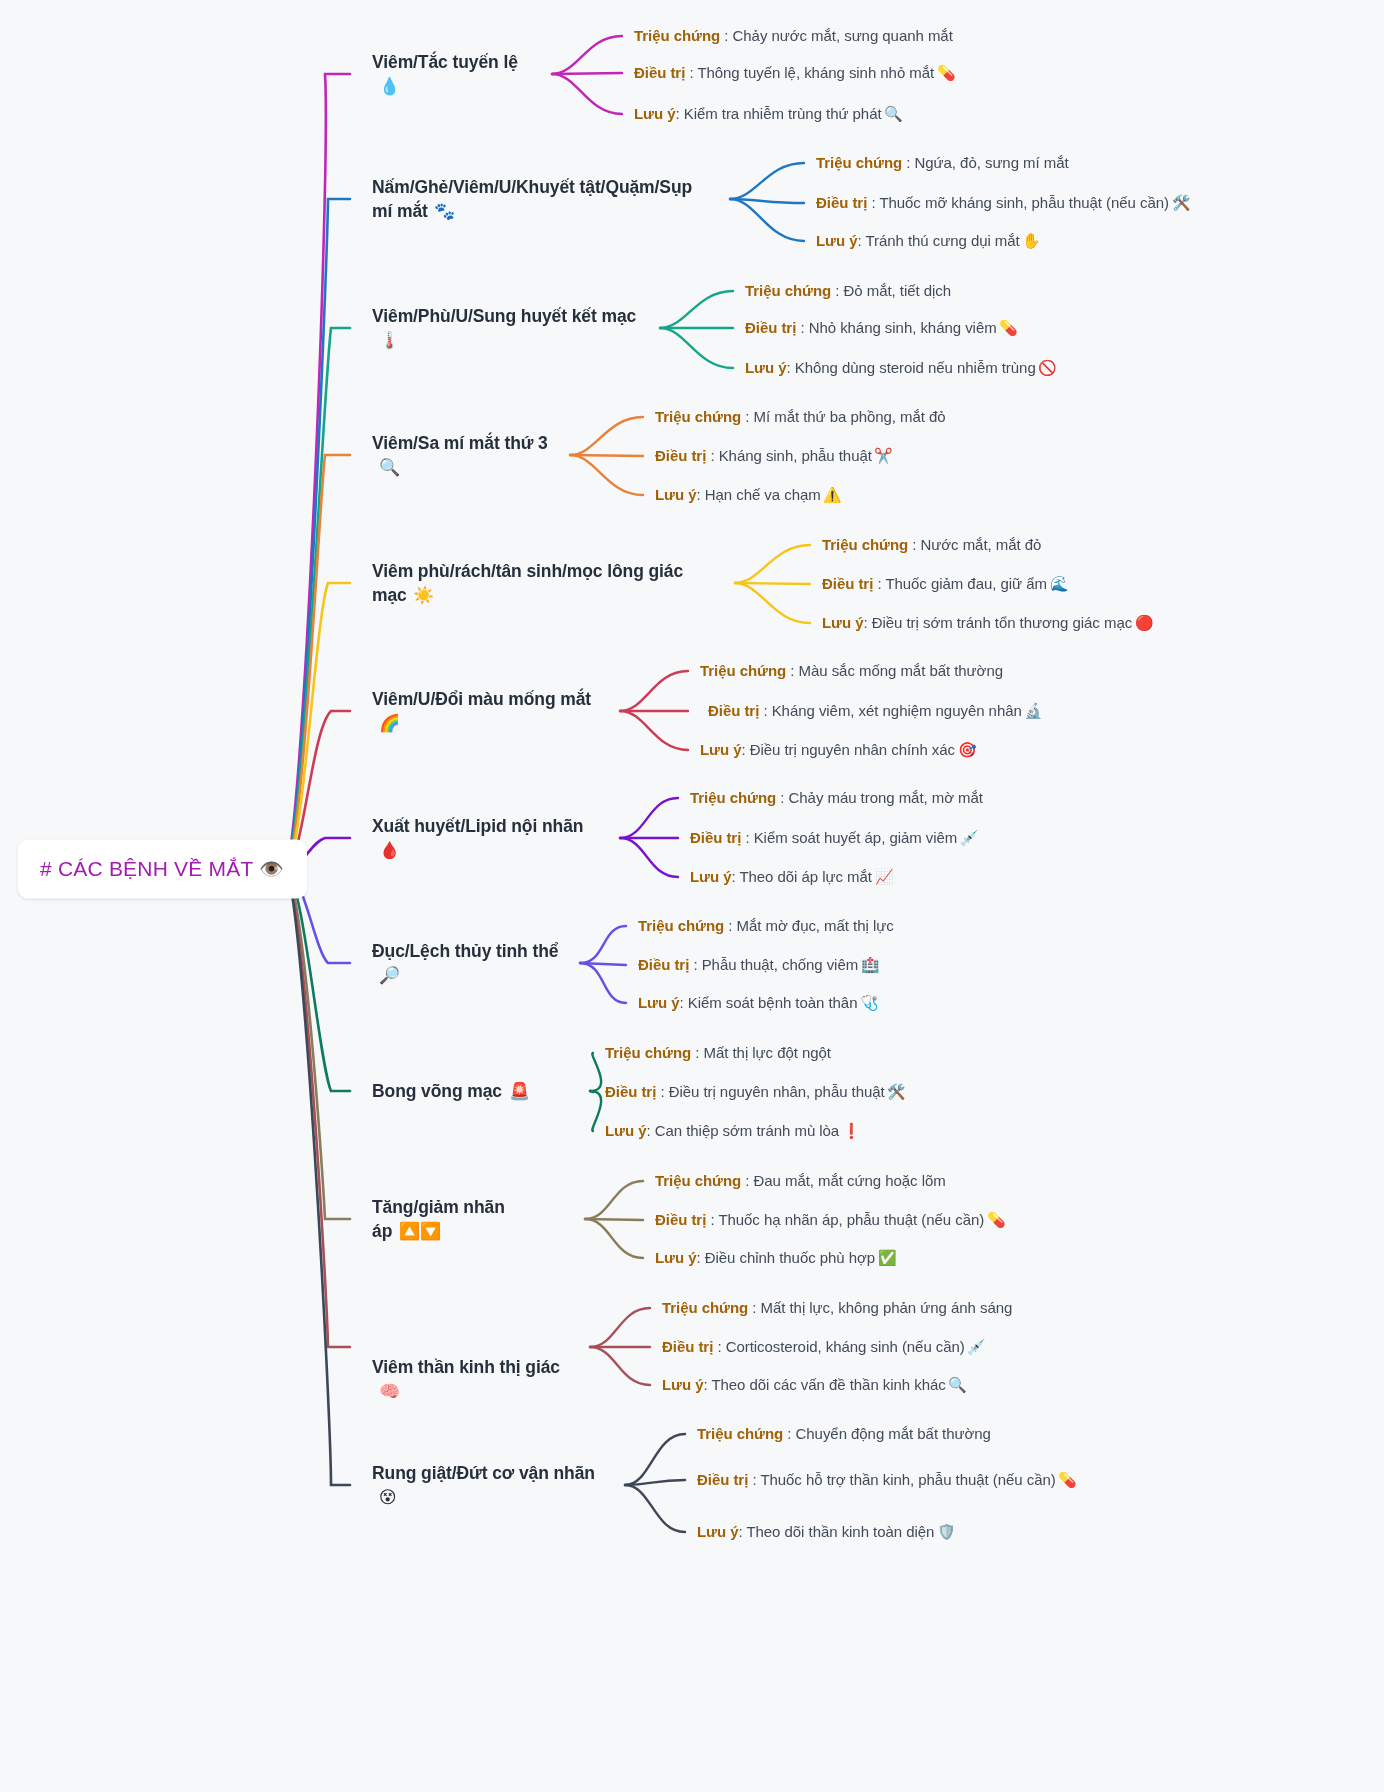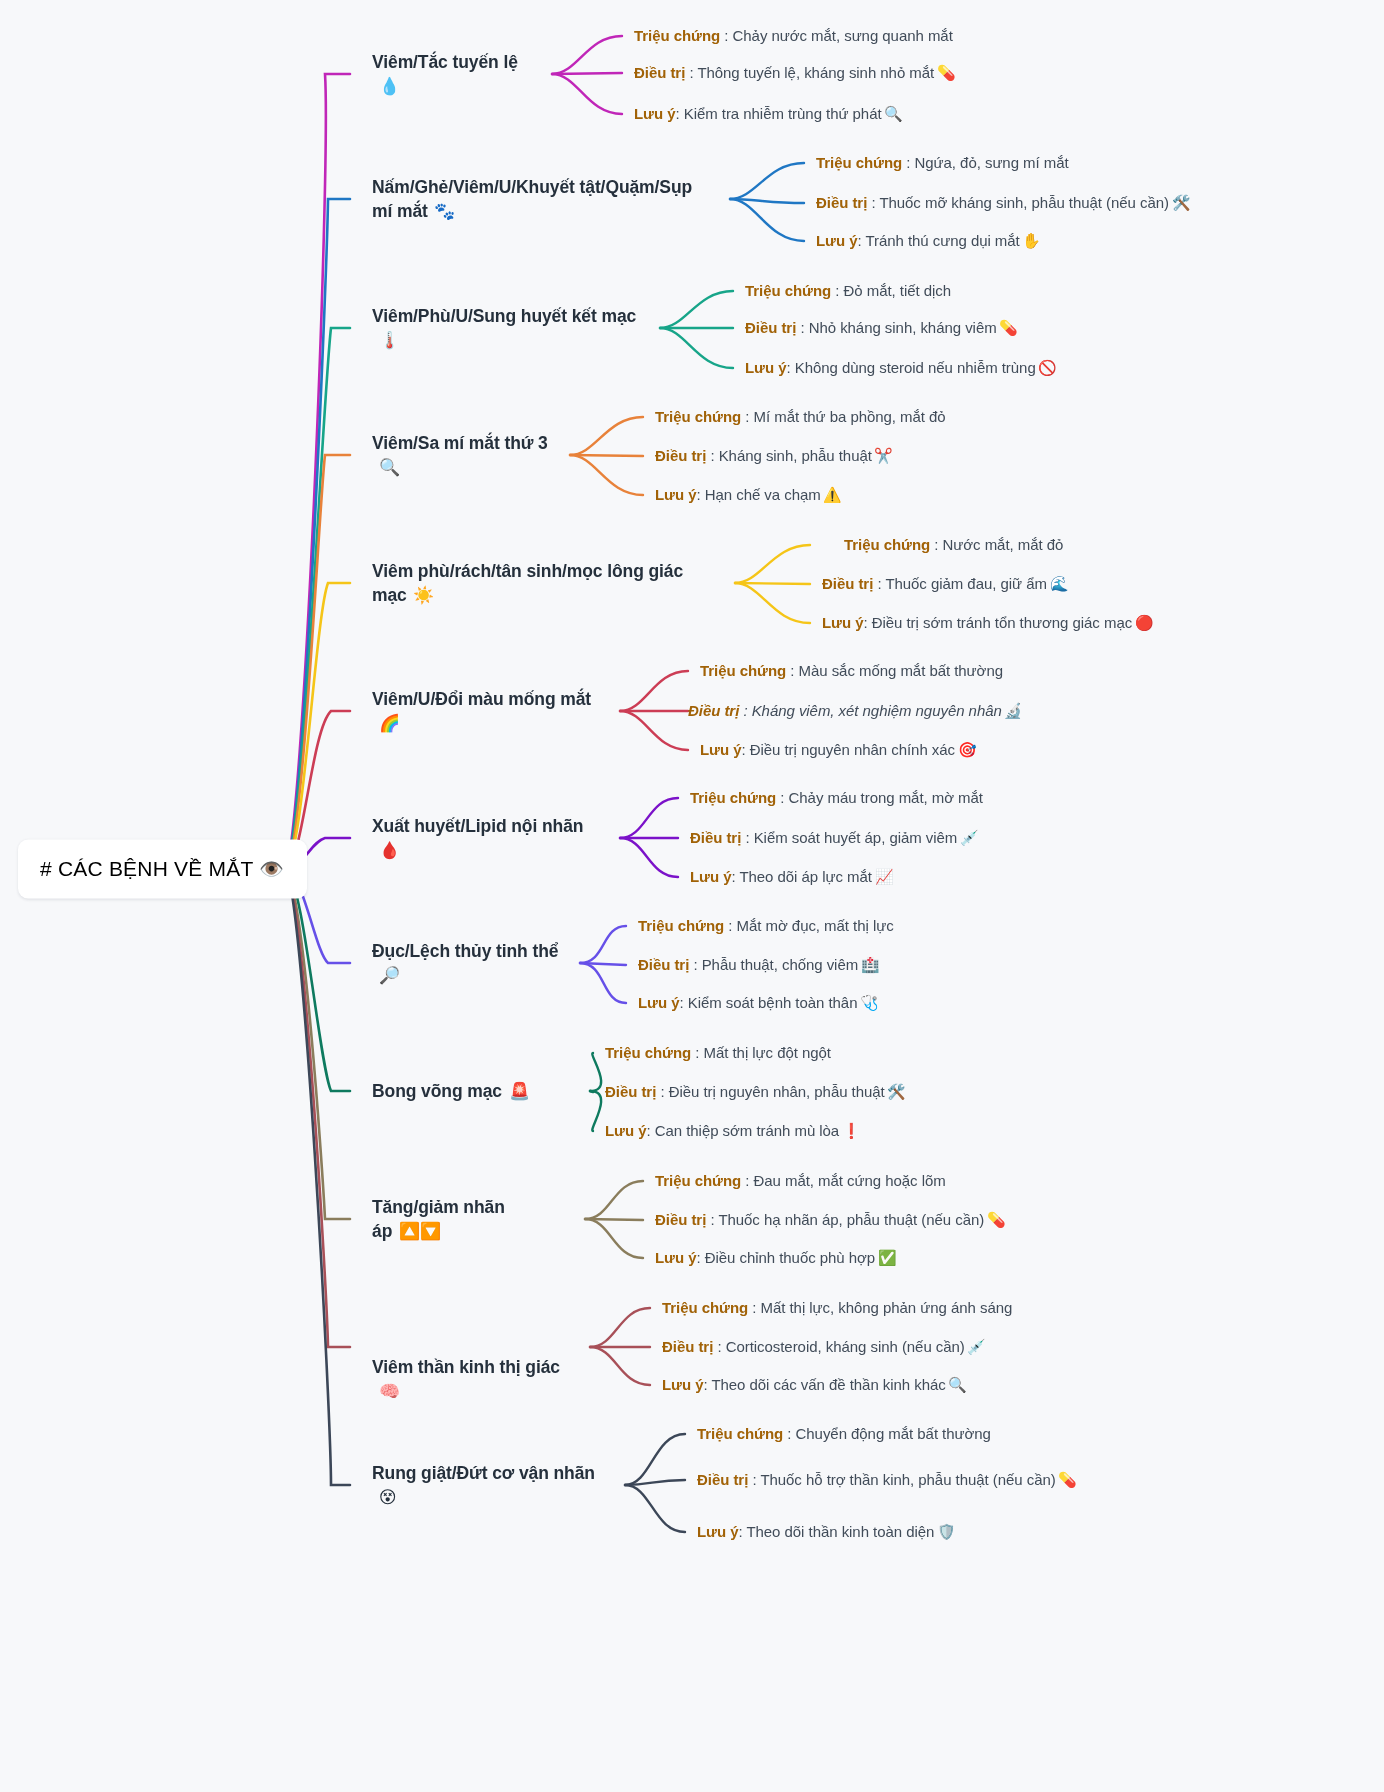--- a/index.html
+++ b/index.html
@@ -32,21 +32,21 @@
     position: absolute;
     left: 18px;
     top: 869px;
     transform: translateY(-50%);
     background: #ffffff;
     border-radius: 10px;
     padding: 17px 22px 18px 22px;
     box-shadow: 0 1px 3px rgba(20,30,50,0.10);
     font-size: 21px;
     font-weight: 400;
-    color: #000000;
+    color: #a21caf;
     letter-spacing: 0.2px;
     white-space: nowrap;
     z-index: 5;
   }
   .root-node .emoji { font-size: 20px; margin-left: 6px; }
 
   .branch-label {
     position: absolute;
     transform: translateY(-50%);
     font-size: 17.5px;
@@ -148,26 +148,26 @@
       <div class="leaf" style="left: 816px; top: 241px;"><span class="lead">Lưu ý</span><span>: </span><span>Tránh thú cưng dụi mắt</span><span class="emoji">✋</span></div>
       <div class="branch-label" style="left: 372px; top: 328px; max-width: 274px;"><span>Viêm/Phù/U/Sung huyết kết mạc</span><span class="emoji">🌡️</span></div>
       <div class="leaf" style="left: 745px; top: 291px;"><span class="lead">Triệu chứng</span><span> : </span><span>Đỏ mắt, tiết dịch</span></div>
       <div class="leaf" style="left: 745px; top: 328px;"><span class="lead">Điều trị</span><span> : </span><span>Nhỏ kháng sinh, kháng viêm</span><span class="emoji">💊</span></div>
       <div class="leaf" style="left: 745px; top: 368px;"><span class="lead">Lưu ý</span><span>: </span><span>Không dùng steroid nếu nhiễm trùng</span><span class="emoji">🚫</span></div>
       <div class="branch-label" style="left: 372px; top: 455px; max-width: 184px;"><span>Viêm/Sa mí mắt thứ 3</span><span class="emoji">🔍</span></div>
       <div class="leaf" style="left: 655px; top: 417px;"><span class="lead">Triệu chứng</span><span> : </span><span>Mí mắt thứ ba phồng, mắt đỏ</span></div>
       <div class="leaf" style="left: 655px; top: 456px;"><span class="lead">Điều trị</span><span> : </span><span>Kháng sinh, phẫu thuật</span><span class="emoji">✂️</span></div>
       <div class="leaf" style="left: 655px; top: 495px;"><span class="lead">Lưu ý</span><span>: </span><span>Hạn chế va chạm</span><span class="emoji">⚠️</span></div>
       <div class="branch-label" style="left: 372px; top: 583px; max-width: 349px;"><span>Viêm phù/rách/tân sinh/mọc lông giác mạc</span><span class="emoji">☀️</span></div>
-      <div class="leaf" style="left: 822px; top: 545px; margin-left: 22px;"><span class="lead">Triệu chứng</span><span> : </span><span>Nước mắt, mắt đỏ</span></div>
+      <div class="leaf" style="left: 822px; top: 545px;"><span class="lead">Triệu chứng</span><span> : </span><span>Nước mắt, mắt đỏ</span></div>
       <div class="leaf" style="left: 822px; top: 584px;"><span class="lead">Điều trị</span><span> : </span><span>Thuốc giảm đau, giữ ẩm</span><span class="emoji">🌊</span></div>
       <div class="leaf" style="left: 822px; top: 623px;"><span class="lead">Lưu ý</span><span>: </span><span>Điều trị sớm tránh tổn thương giác mạc</span><span class="emoji">🔴</span></div>
       <div class="branch-label" style="left: 372px; top: 711px; max-width: 234px;"><span>Viêm/U/Đổi màu mống mắt</span><span class="emoji">🌈</span></div>
       <div class="leaf" style="left: 700px; top: 671px;"><span class="lead">Triệu chứng</span><span> : </span><span>Màu sắc mống mắt bất thường</span></div>
-      <div class="leaf" style="left: 688px; top: 711px; font-style: italic;"><span class="lead">Điều trị</span><span> : </span><span>Kháng viêm, xét nghiệm nguyên nhân</span><span class="emoji">🔬</span></div>
+      <div class="leaf" style="left: 708px; top: 711px;"><span class="lead">Điều trị</span><span> : </span><span>Kháng viêm, xét nghiệm nguyên nhân</span><span class="emoji">🔬</span></div>
       <div class="leaf" style="left: 700px; top: 750px;"><span class="lead">Lưu ý</span><span>: </span><span>Điều trị nguyên nhân chính xác</span><span class="emoji">🎯</span></div>
       <div class="branch-label" style="left: 372px; top: 838px; max-width: 234px;"><span>Xuất huyết/Lipid nội nhãn</span><span class="emoji">🩸</span></div>
       <div class="leaf" style="left: 690px; top: 798px;"><span class="lead">Triệu chứng</span><span> : </span><span>Chảy máu trong mắt, mờ mắt</span></div>
       <div class="leaf" style="left: 690px; top: 838px;"><span class="lead">Điều trị</span><span> : </span><span>Kiểm soát huyết áp, giảm viêm</span><span class="emoji">💉</span></div>
       <div class="leaf" style="left: 690px; top: 877px;"><span class="lead">Lưu ý</span><span>: </span><span>Theo dõi áp lực mắt</span><span class="emoji">📈</span></div>
       <div class="branch-label" style="left: 372px; top: 963px; max-width: 194px;"><span>Đục/Lệch thủy tinh thể</span><span class="emoji">🔎</span></div>
       <div class="leaf" style="left: 638px; top: 926px;"><span class="lead">Triệu chứng</span><span> : </span><span>Mắt mờ đục, mất thị lực</span></div>
       <div class="leaf" style="left: 638px; top: 965px;"><span class="lead">Điều trị</span><span> : </span><span>Phẫu thuật, chống viêm</span><span class="emoji">🏥</span></div>
       <div class="leaf" style="left: 638px; top: 1003px;"><span class="lead">Lưu ý</span><span>: </span><span>Kiểm soát bệnh toàn thân</span><span class="emoji">🩺</span></div>
       <div class="branch-label" style="left: 372px; top: 1091px; max-width: 204px;"><span>Bong võng mạc</span><span class="emoji">🚨</span></div>

